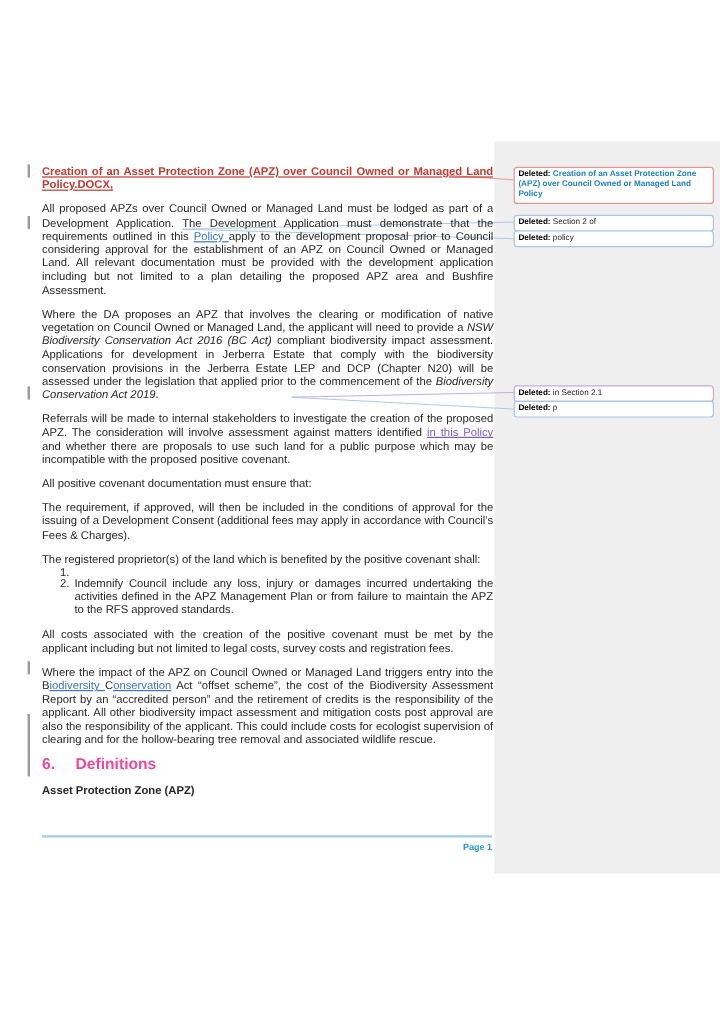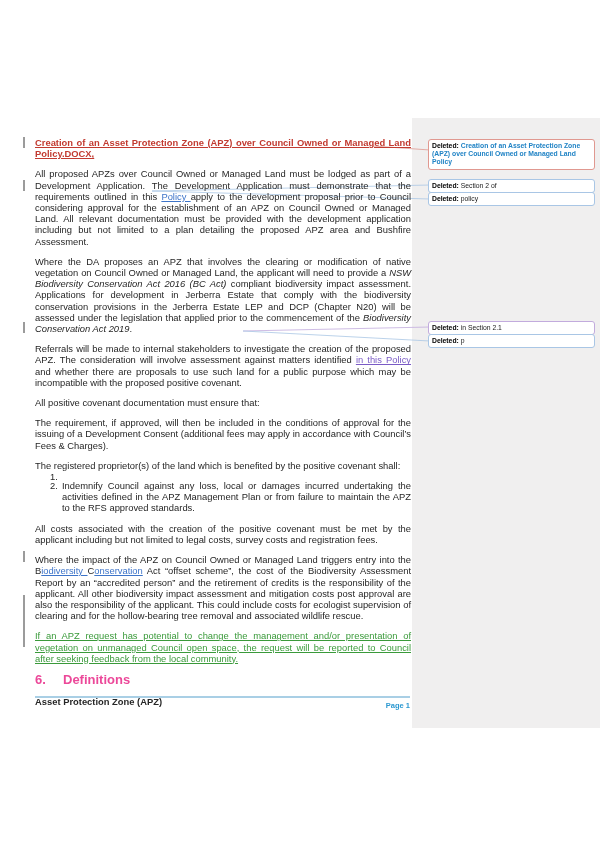--- a/index.html
+++ b/index.html
@@ -62,26 +62,25 @@
     <p><span class="seg-n">Referrals will be made to internal stakeholders to investigate the creation of the proposed APZ. The consideration will involve assessment against matters identified </span><span class="seg-ins-purple">in this Policy</span><span class="seg-n"> and whether there are proposals to use such land for a public purpose which may be incompatible with the proposed positive covenant.</span></p>
     <p><span class="seg-n">All positive covenant documentation must ensure that:</span></p>
     <p><span class="seg-n">The requirement, if approved, will then be included in the conditions of approval for the issuing of a Development Consent (additional fees may apply in accordance with Council’s Fees &amp; Charges).</span></p>
 
     <p class="list-intro">The registered proprietor(s) of the land which is benefited by the positive covenant shall:</p>
     <div class="list-item">
       <span class="num">1.</span>
     </div>
     <div class="list-item">
       <span class="num">2.</span>
-      <span>Indemnify Council against any loss, local or damages incurred undertaking the activities defined in the APZ Management Plan or from failure to maintain the APZ to the RFS approved standards.</span>
+      <span>Indemnify Council include any loss, injury or damages incurred undertaking the activities defined in the APZ Management Plan or from failure to maintain the APZ to the RFS approved standards.</span>
     </div>
 
     <p><span class="seg-n">All costs associated with the creation of the positive covenant must be met by the applicant including but not limited to legal costs, survey costs and registration fees.</span></p>
     <p><span class="seg-n">Where the impact of the APZ on Council Owned or Managed Land triggers entry into the B</span><span class="seg-ins-blue">iodiversity </span><span class="seg-n">C</span><span class="seg-ins-blue">onservation</span><span class="seg-n"> Act “offset scheme”, the cost of the Biodiversity Assessment Report by an “accredited person” and the retirement of credits is the responsibility of the applicant. All other biodiversity impact assessment and mitigation costs post approval are also the responsibility of the applicant. This could include costs for ecologist supervision of clearing and for the hollow-bearing tree removal and associated wildlife rescue.</span></p>
-    <p><span class="seg-ins-green">If an APZ request has potential to change the management and/or presentation of vegetation on unmanaged Council open space, the request will be reported to Council after seeking feedback from the local community.</span></p>
 
     <p class="heading6">
       <span class="hnum">6.</span><span>Definitions</span>
     </p>
     <p class="term">Asset Protection Zone (APZ)</p>
   </div>
 
   <div class="footer-rule"></div>
   <div class="page-num">Page 1</div>
 

